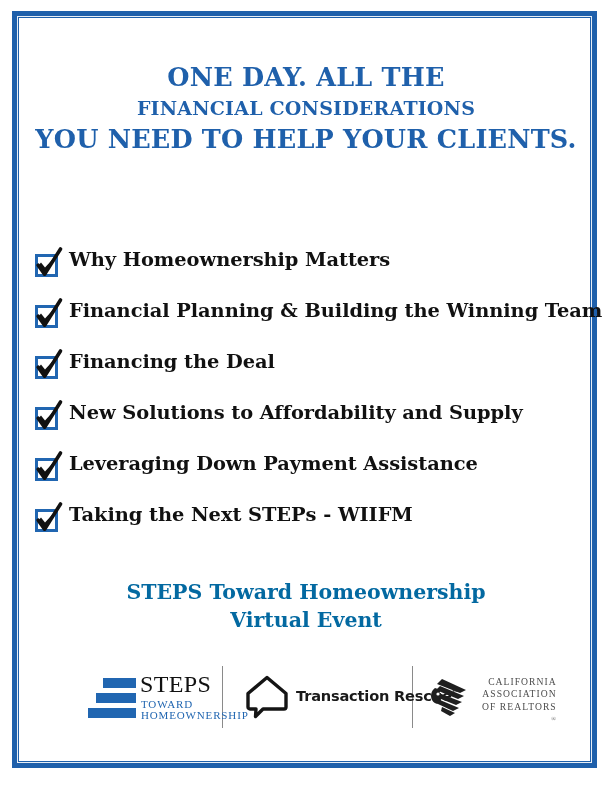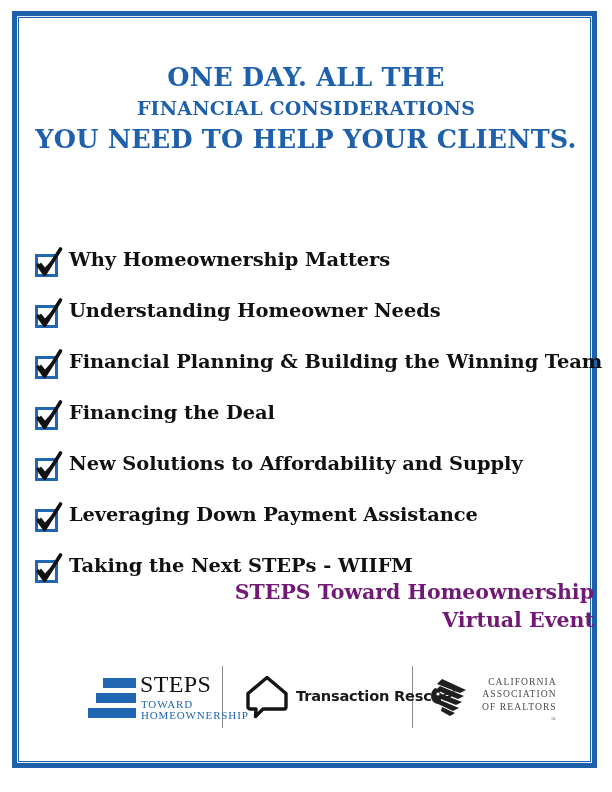--- a/index.html
+++ b/index.html
@@ -114,22 +114,22 @@
     margin-left: 4px;
     letter-spacing: -0.05px;
   }
 
   
   #event-block {
     position: absolute;
     left: 18px;
     top: 578px;
     width: 576px;
-    text-align: right;
-    color: #701a75;
+    text-align: center;
+    color: #0369a1;
     font-family: "DejaVu Serif", "Liberation Serif", serif;
     font-weight: bold;
     font-size: 20.5px;
     line-height: 28px;
   }
   #event-block span { display: block; }
 
   
   #logos {
     position: absolute;
@@ -280,30 +280,20 @@
       <div class="checkbox">
         <div class="box"></div>
         <svg viewBox="0 0 32 31" xmlns="http://www.w3.org/2000/svg" aria-hidden="true">
           <path d="M5.5 17.5 L11.5 25.5 L27 1.5 L24 6.5 L12 19.5 L8 14.5 Z" fill="#111111"></path>
           <path d="M5.2 17.2 L11.6 26.2 L27.5 1.0" stroke="#111111" stroke-width="3.6" fill="none" stroke-linecap="round" stroke-linejoin="round"></path>
         </svg>
       </div>
       <div class="check-label">Why Homeownership Matters</div>
     </div>
 
-    <div class="check-row">
-      <div class="checkbox">
-        <div class="box"></div>
-        <svg viewBox="0 0 32 31" xmlns="http://www.w3.org/2000/svg" aria-hidden="true">
-          <path d="M5.5 17.5 L11.5 25.5 L27 1.5 L24 6.5 L12 19.5 L8 14.5 Z" fill="#111111"></path>
-          <path d="M5.2 17.2 L11.6 26.2 L27.5 1.0" stroke="#111111" stroke-width="3.6" fill="none" stroke-linecap="round" stroke-linejoin="round"></path>
-        </svg>
-      </div>
-      <div class="check-label">Understanding Homeowner Needs</div>
-    </div>
 
     <div class="check-row">
       <div class="checkbox">
         <div class="box"></div>
         <svg viewBox="0 0 32 31" xmlns="http://www.w3.org/2000/svg" aria-hidden="true">
           <path d="M5.5 17.5 L11.5 25.5 L27 1.5 L24 6.5 L12 19.5 L8 14.5 Z" fill="#111111"></path>
           <path d="M5.2 17.2 L11.6 26.2 L27.5 1.0" stroke="#111111" stroke-width="3.6" fill="none" stroke-linecap="round" stroke-linejoin="round"></path>
         </svg>
       </div>
       <div class="check-label">Financial Planning &amp; Building the Winning Team</div>

